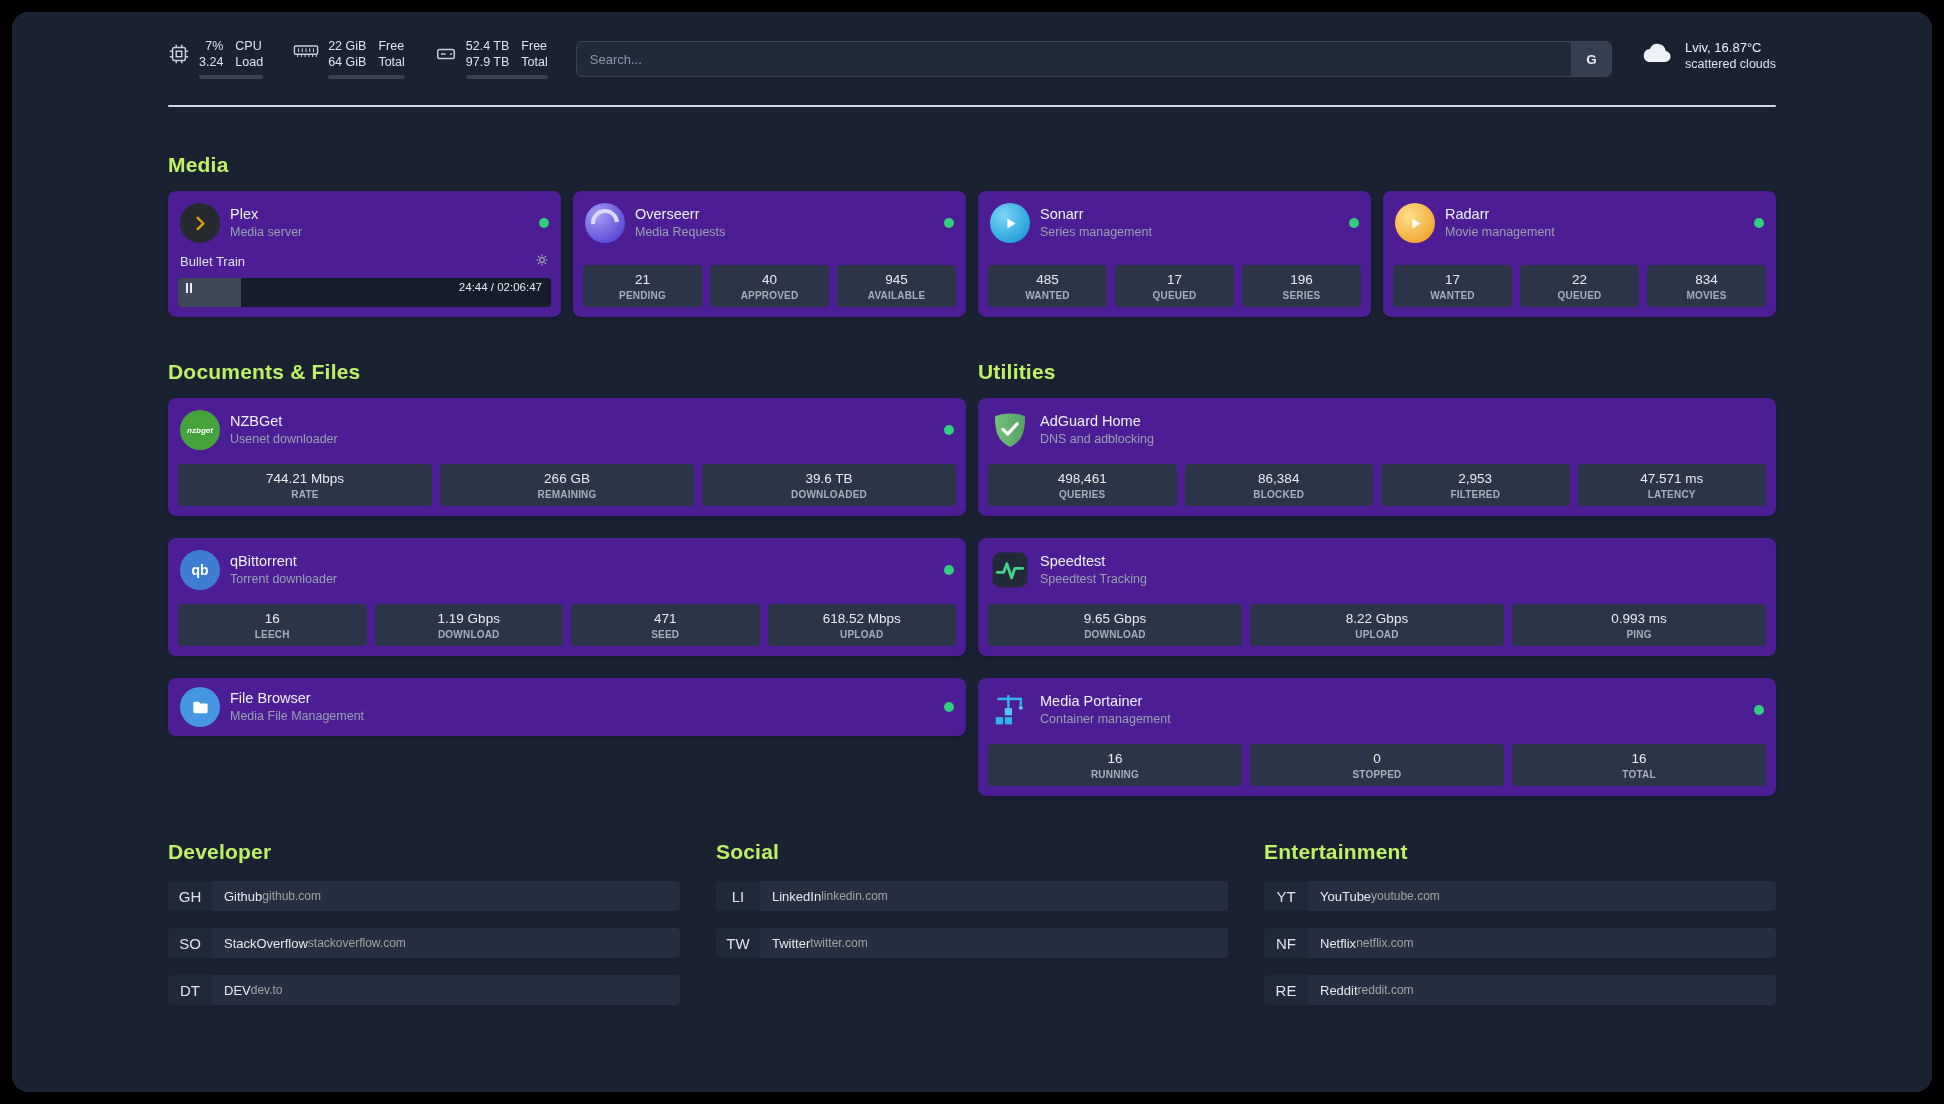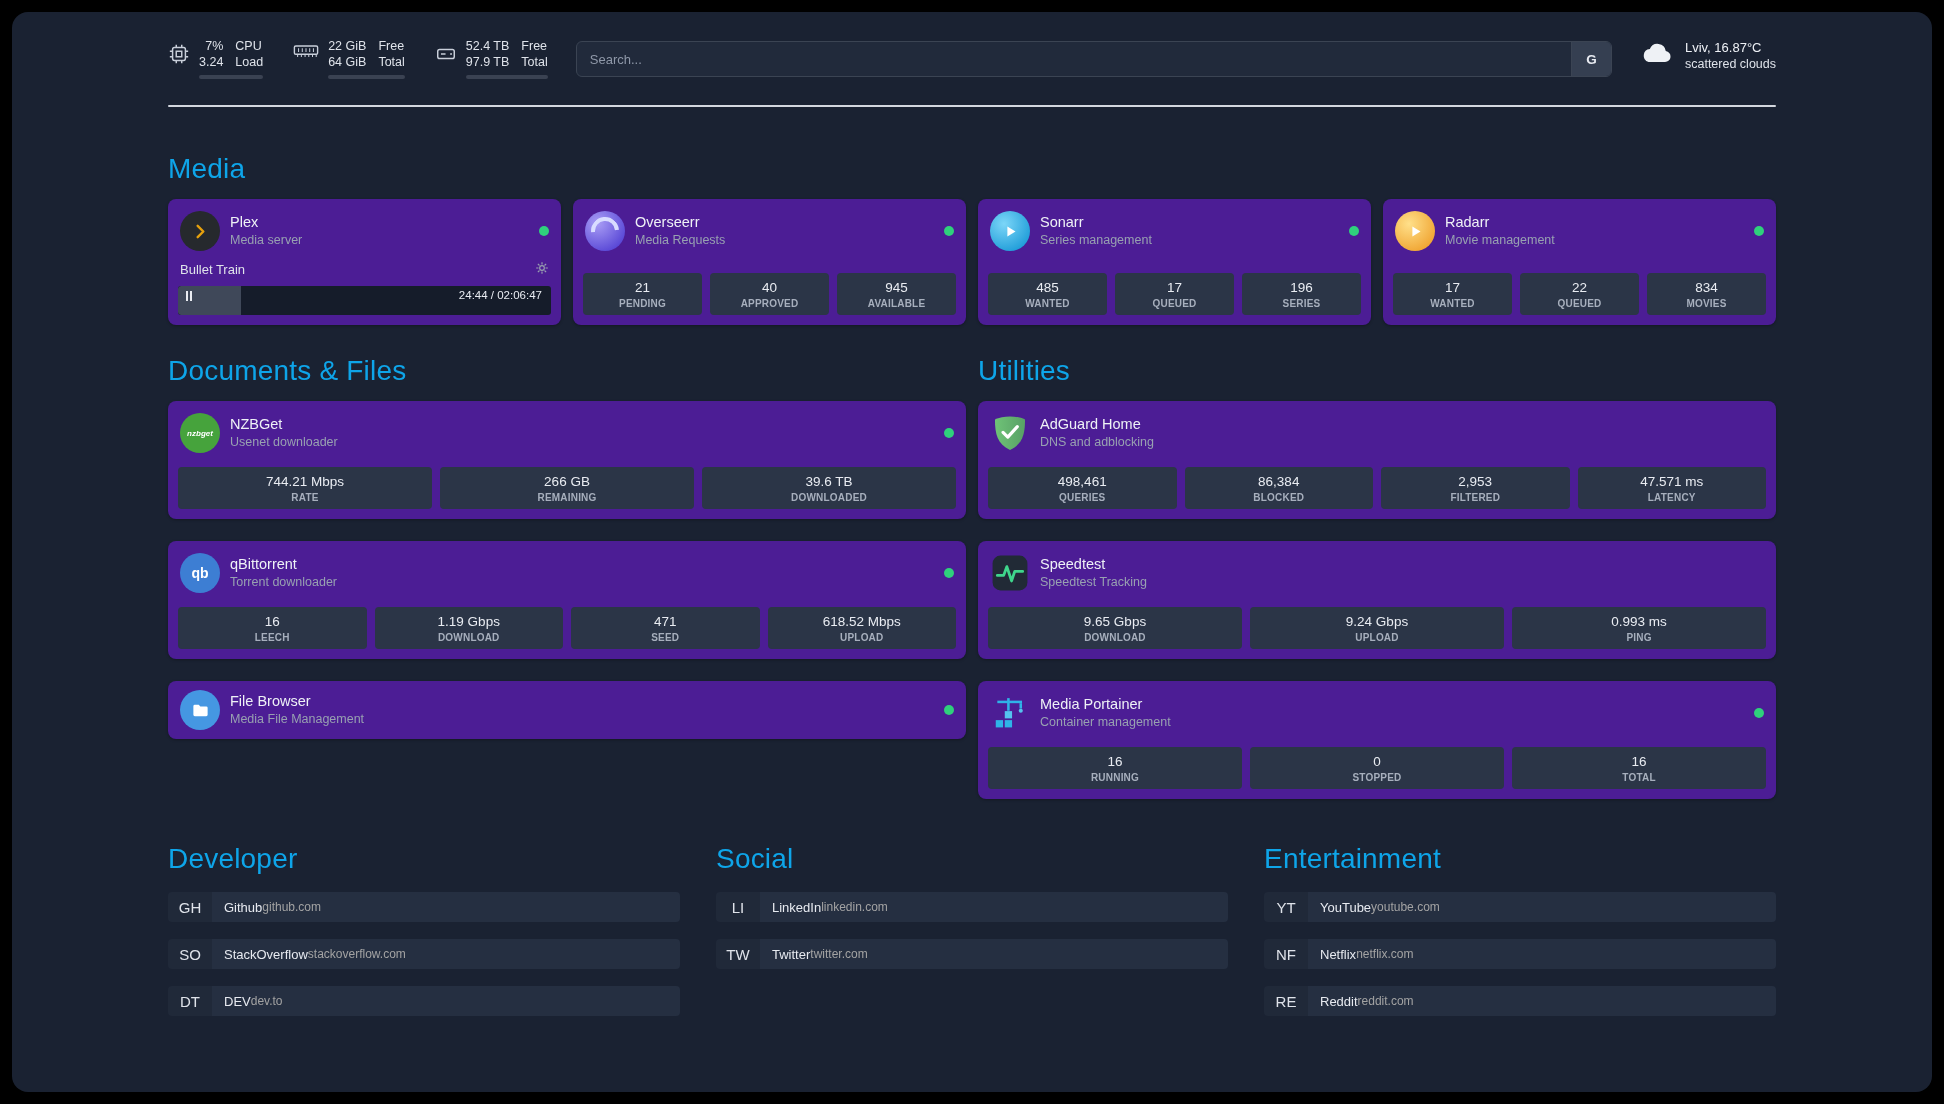--- a/index.html
+++ b/index.html
@@ -22,21 +22,21 @@
   .search input::placeholder { color:#8f98a8; }
   .search-btn { width:40px; background:#353f51; border:none; border-left:1px solid #3b4453; color:#e9ecf2; font-size:13.5px; font-weight:700; display:grid; place-items:center; cursor:pointer; }
 
   .weather { display:flex; gap:11px; align-items:center; margin-top:2px; }
   .weather-loc { font-size:13px; color:#eef1f6; }
   .weather-cond { font-size:12.5px; color:#dfe3ea; margin-top:2px; }
 
   .divider { margin-top:26px; height:2px; background:#dde1e8; border-radius:1px; opacity:.95; }
 
   
-  h2.section { font-size:28px; font-weight:400; color:#0ea5e9; letter-spacing:.2px; }
+  h2.section { font-size:21px; font-weight:700; color:#bef264; letter-spacing:.2px; }
   .section-media { margin-top:46px; }
   .section-media h2 { margin-bottom:14px; }
 
   .media-grid { display:grid; grid-template-columns:repeat(4,1fr); gap:12px; }
   .card { background:#4c1d95; border-radius:8px; padding:10px; box-shadow:0 1px 3px rgba(0,0,0,.3); }
   .media-grid .card { height:126px; display:flex; flex-direction:column; }
 
   .card-head { display:flex; align-items:center; gap:10px; padding:2px 2px 0; }
   .svc-icon { width:40px; height:40px; border-radius:50%; display:grid; place-items:center; position:relative; flex:none; overflow:hidden; }
   .svc-text { line-height:1.15; }
@@ -52,21 +52,21 @@
 
   
   .np-row { display:flex; justify-content:space-between; align-items:center; margin-top:10px; padding:0 2px; font-size:13px; color:#dfe3ea; }
   .player-bar { position:relative; margin-top:8px; height:36px; background:#151c2a; border-radius:3px; overflow:hidden; }
   .player-fill { position:absolute; left:0; top:0; bottom:0; background:#3f4859; border-radius:3px 0 0 3px; }
   .pause-icon { position:absolute; left:8px; top:5px; display:flex; gap:2px; }
   .pause-icon i { width:2px; height:10px; background:#e9ecf2; display:block; }
   .player-time { position:absolute; right:9px; top:3px; font-size:11.5px; color:#e9ecf2; }
 
   
-  .twocol { display:grid; grid-template-columns:1fr 1fr; column-gap:12px; margin-top:30px; align-items:start; }
+  .twocol { display:grid; grid-template-columns:1fr 1fr; column-gap:12px; margin-top:43px; align-items:start; }
   .twocol h2 { margin-bottom:14px; }
   .util-card { margin-bottom:22px; min-height:118px; display:flex; flex-direction:column; }
   .slim-card { min-height:0; height:58px; justify-content:center; margin-bottom:0; }
 
   
   .icon-plex { background:#26292d; }
   .icon-overseerr { background:radial-gradient(circle at 32% 30%, #a99df5, #5948d6 78%); }
   .icon-overseerr::after { content:""; position:absolute; width:20px; height:20px; border-radius:50%; border:4px solid transparent; border-left-color:#d9dcff; border-top-color:#d9dcff; transform:rotate(40deg); }
   .icon-sonarr { background:radial-gradient(circle at 35% 32%, #7cd6f8, #1e9cd8 80%); }
   .icon-radarr { background:radial-gradient(circle at 35% 32%, #ffe08a, #f0a431 80%); }
@@ -422,21 +422,21 @@
             <div class="svc-name">Speedtest</div>
             <div class="svc-desc">Speedtest Tracking</div>
           </div>
         </div>
         <div class="stats">
           <div class="tile">
             <div class="tile-value">9.65 Gbps</div>
             <div class="tile-label">DOWNLOAD</div>
           </div>
           <div class="tile">
-            <div class="tile-value">9.24 Gbps</div>
+            <div class="tile-value">8.22 Gbps</div>
             <div class="tile-label">UPLOAD</div>
           </div>
           <div class="tile">
             <div class="tile-value">0.993 ms</div>
             <div class="tile-label">PING</div>
           </div>
         </div>
       </div>
 
       <div class="card util-card" style="margin-bottom:0;">

